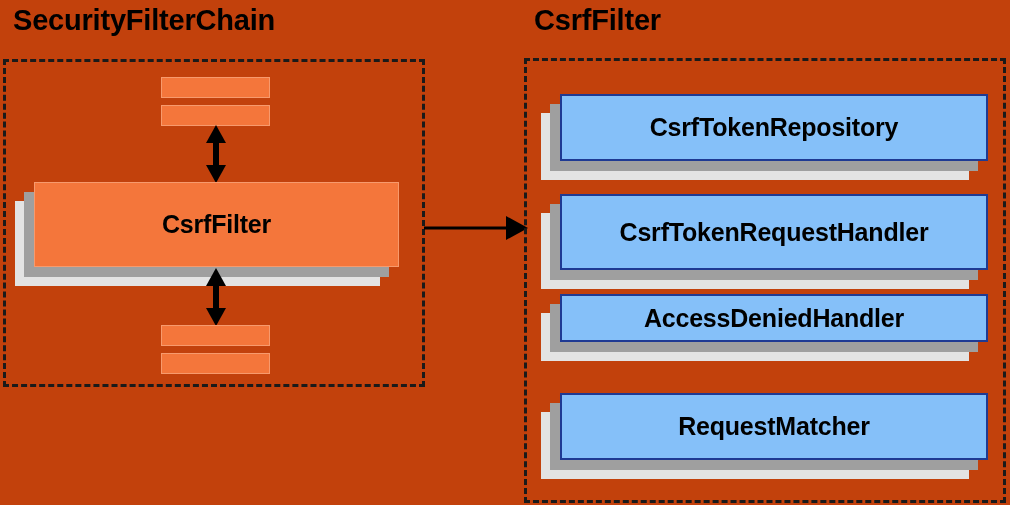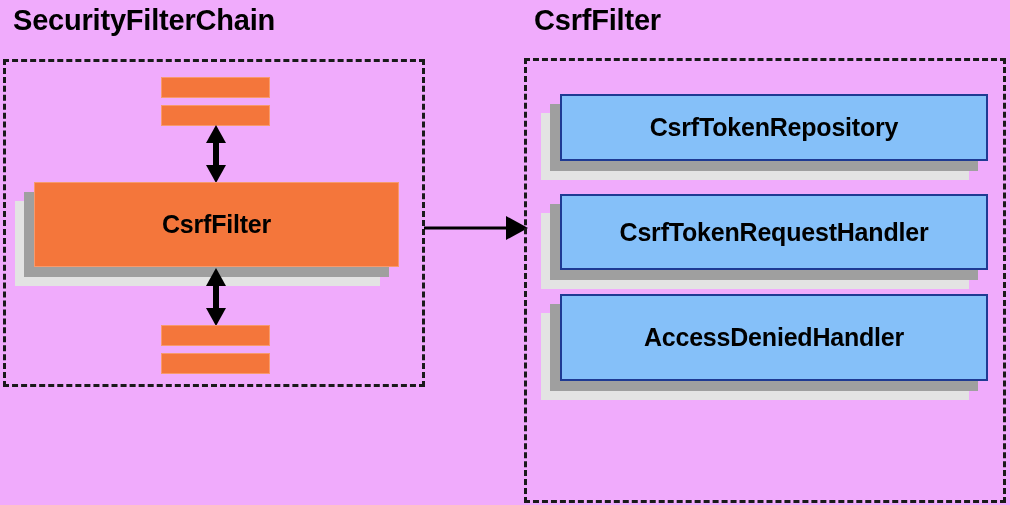--- a/index.html
+++ b/index.html
@@ -4,21 +4,21 @@
 <style>
   html, body {
     margin: 0;
     padding: 0;
     background: #ffffff;
   }
   #canvas {
     position: relative;
     width: 1010px;
     height: 505px;
-    background: #f0abfc;
+    background: #c2410c;
     overflow: hidden;
     font-family: "Liberation Sans", sans-serif;
   }
 
   
   .panel-title {
     position: absolute;
     font-size: 29px;
     font-weight: bold;
     color: #000000;
@@ -152,22 +152,29 @@
   </div>
 
   <div class="stack blue" style="left:560px; top:194px; width:428px; height:76px;">
     <div class="shadow-back"></div>
     <div class="shadow-mid"></div>
     <div class="face">
       <span class="label">CsrfTokenRequestHandler</span>
     </div>
   </div>
 
-  <div class="stack blue" style="left:560px; top:294px; width:428px; height:87px;">
+  <div class="stack blue" style="left:560px; top:294px; width:428px; height:48px;">
     <div class="shadow-back"></div>
     <div class="shadow-mid"></div>
     <div class="face">
       <span class="label">AccessDeniedHandler</span>
     </div>
   </div>
 
+  <div class="stack blue" style="left:560px; top:393px; width:428px; height:67px;">
+    <div class="shadow-back"></div>
+    <div class="shadow-mid"></div>
+    <div class="face">
+      <span class="label">RequestMatcher</span>
+    </div>
+  </div>
 
 </div>
 
 </body></html>

